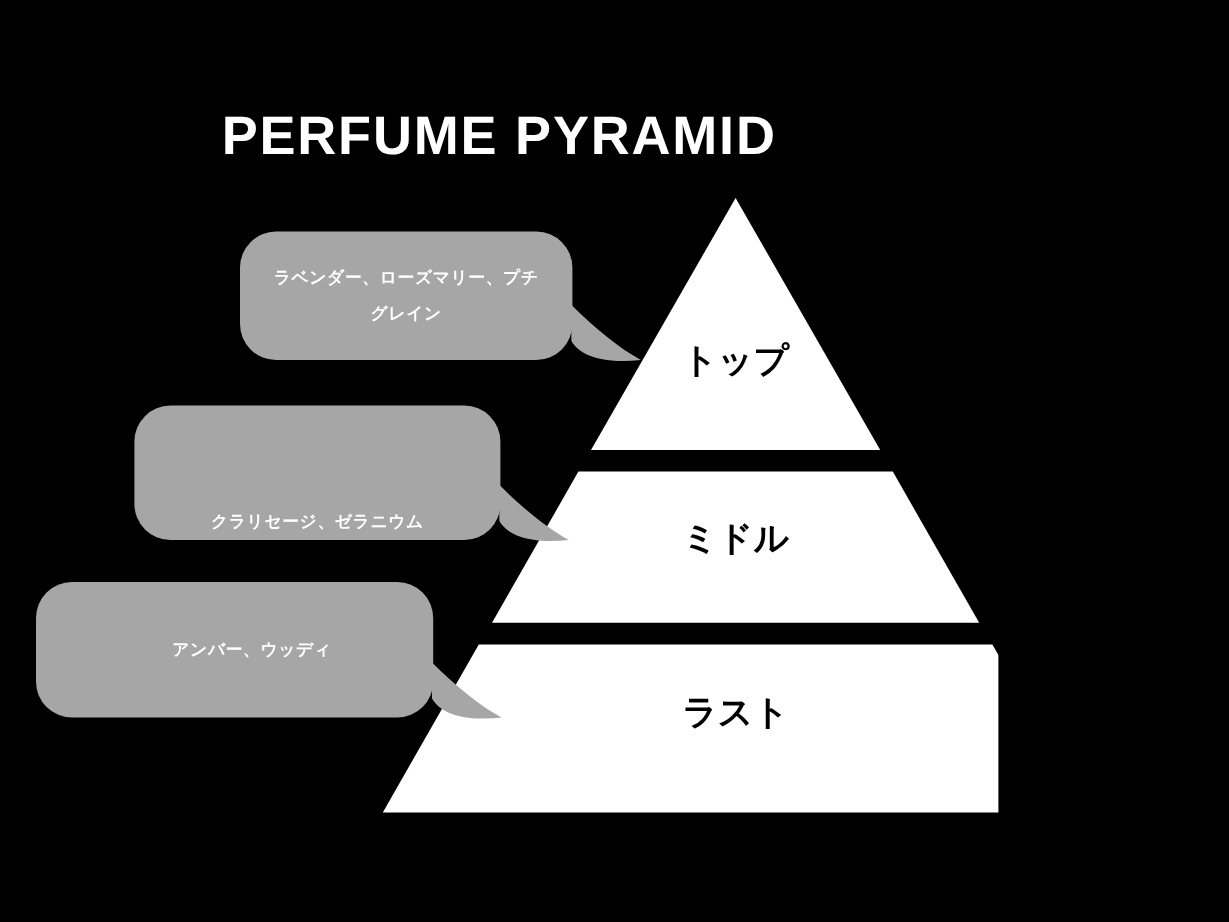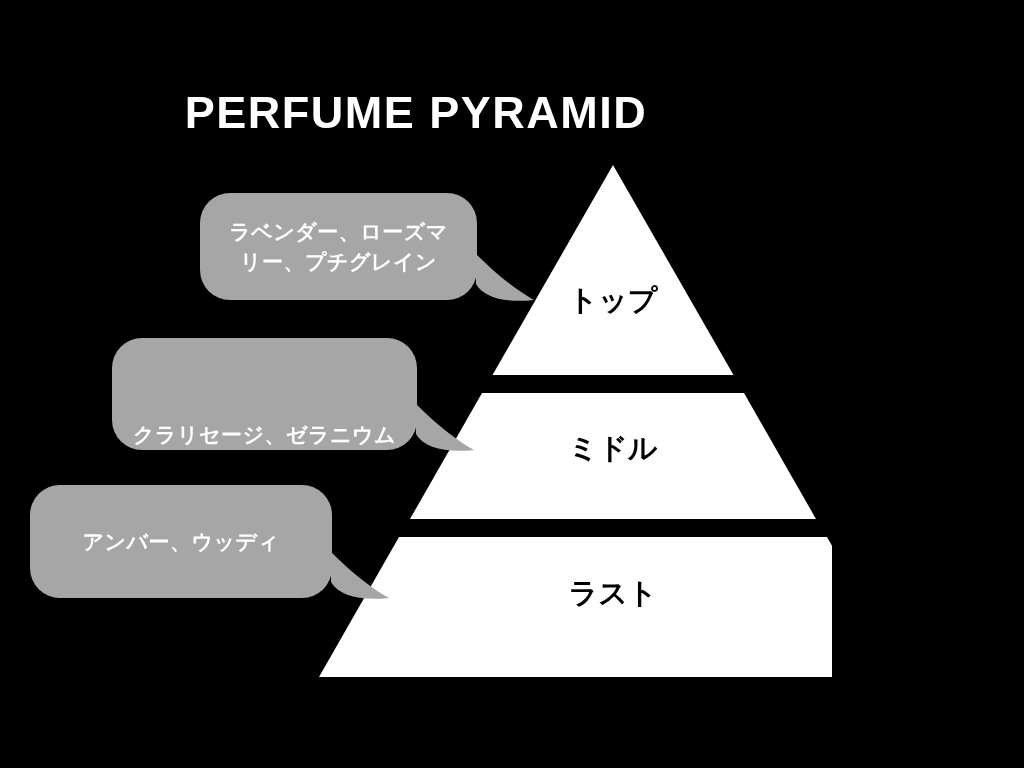--- a/index.html
+++ b/index.html
@@ -49,40 +49,40 @@
   }
   .bubble {
     position: absolute;
     background: #a6a6a6;
     border-radius: 30px;
     display: flex;
     align-items: center;
     justify-content: center;
     color: #ffffff;
     font-weight: 700;
-    font-size: 21px;
+    font-size: 14px;
     line-height: 30px;
     text-align: center;
     letter-spacing: 0.5px;
   }
   .bubble-text {
     display: block;
     padding: 0 24px;
   }
   .bubble-tail {
     position: absolute;
     right: -57px;
     bottom: -2px;
     width: 58px;
     height: 48px;
   }
   .bubble-1 { left: 200px; top: 193px; width: 277px; height: 107px; }
   .bubble-2 { left: 112px; top: 338px; width: 305px; height: 112px; align-items: flex-end; }
   .bubble-2 .bubble-text { padding: 0 18px; }
-  .bubble-3 { left: 30px;  top: 485px; width: 302px; height: 113px; }
+  .bubble-3 { left: 30px;  top: 485px; width: 302px; height: 113px; padding-left: 29px; }
 </style>
 </head>
 <body>
 
 <div class="slide">
 
   <h1 class="title">PERFUME PYRAMID</h1>
 
   <svg class="pyramid-svg" viewBox="0 0 1024 768" xmlns="http://www.w3.org/2000/svg">
     <polygon class="level" points="613,165 733.5,375 492.5,375" fill="#ffffff"></polygon>

